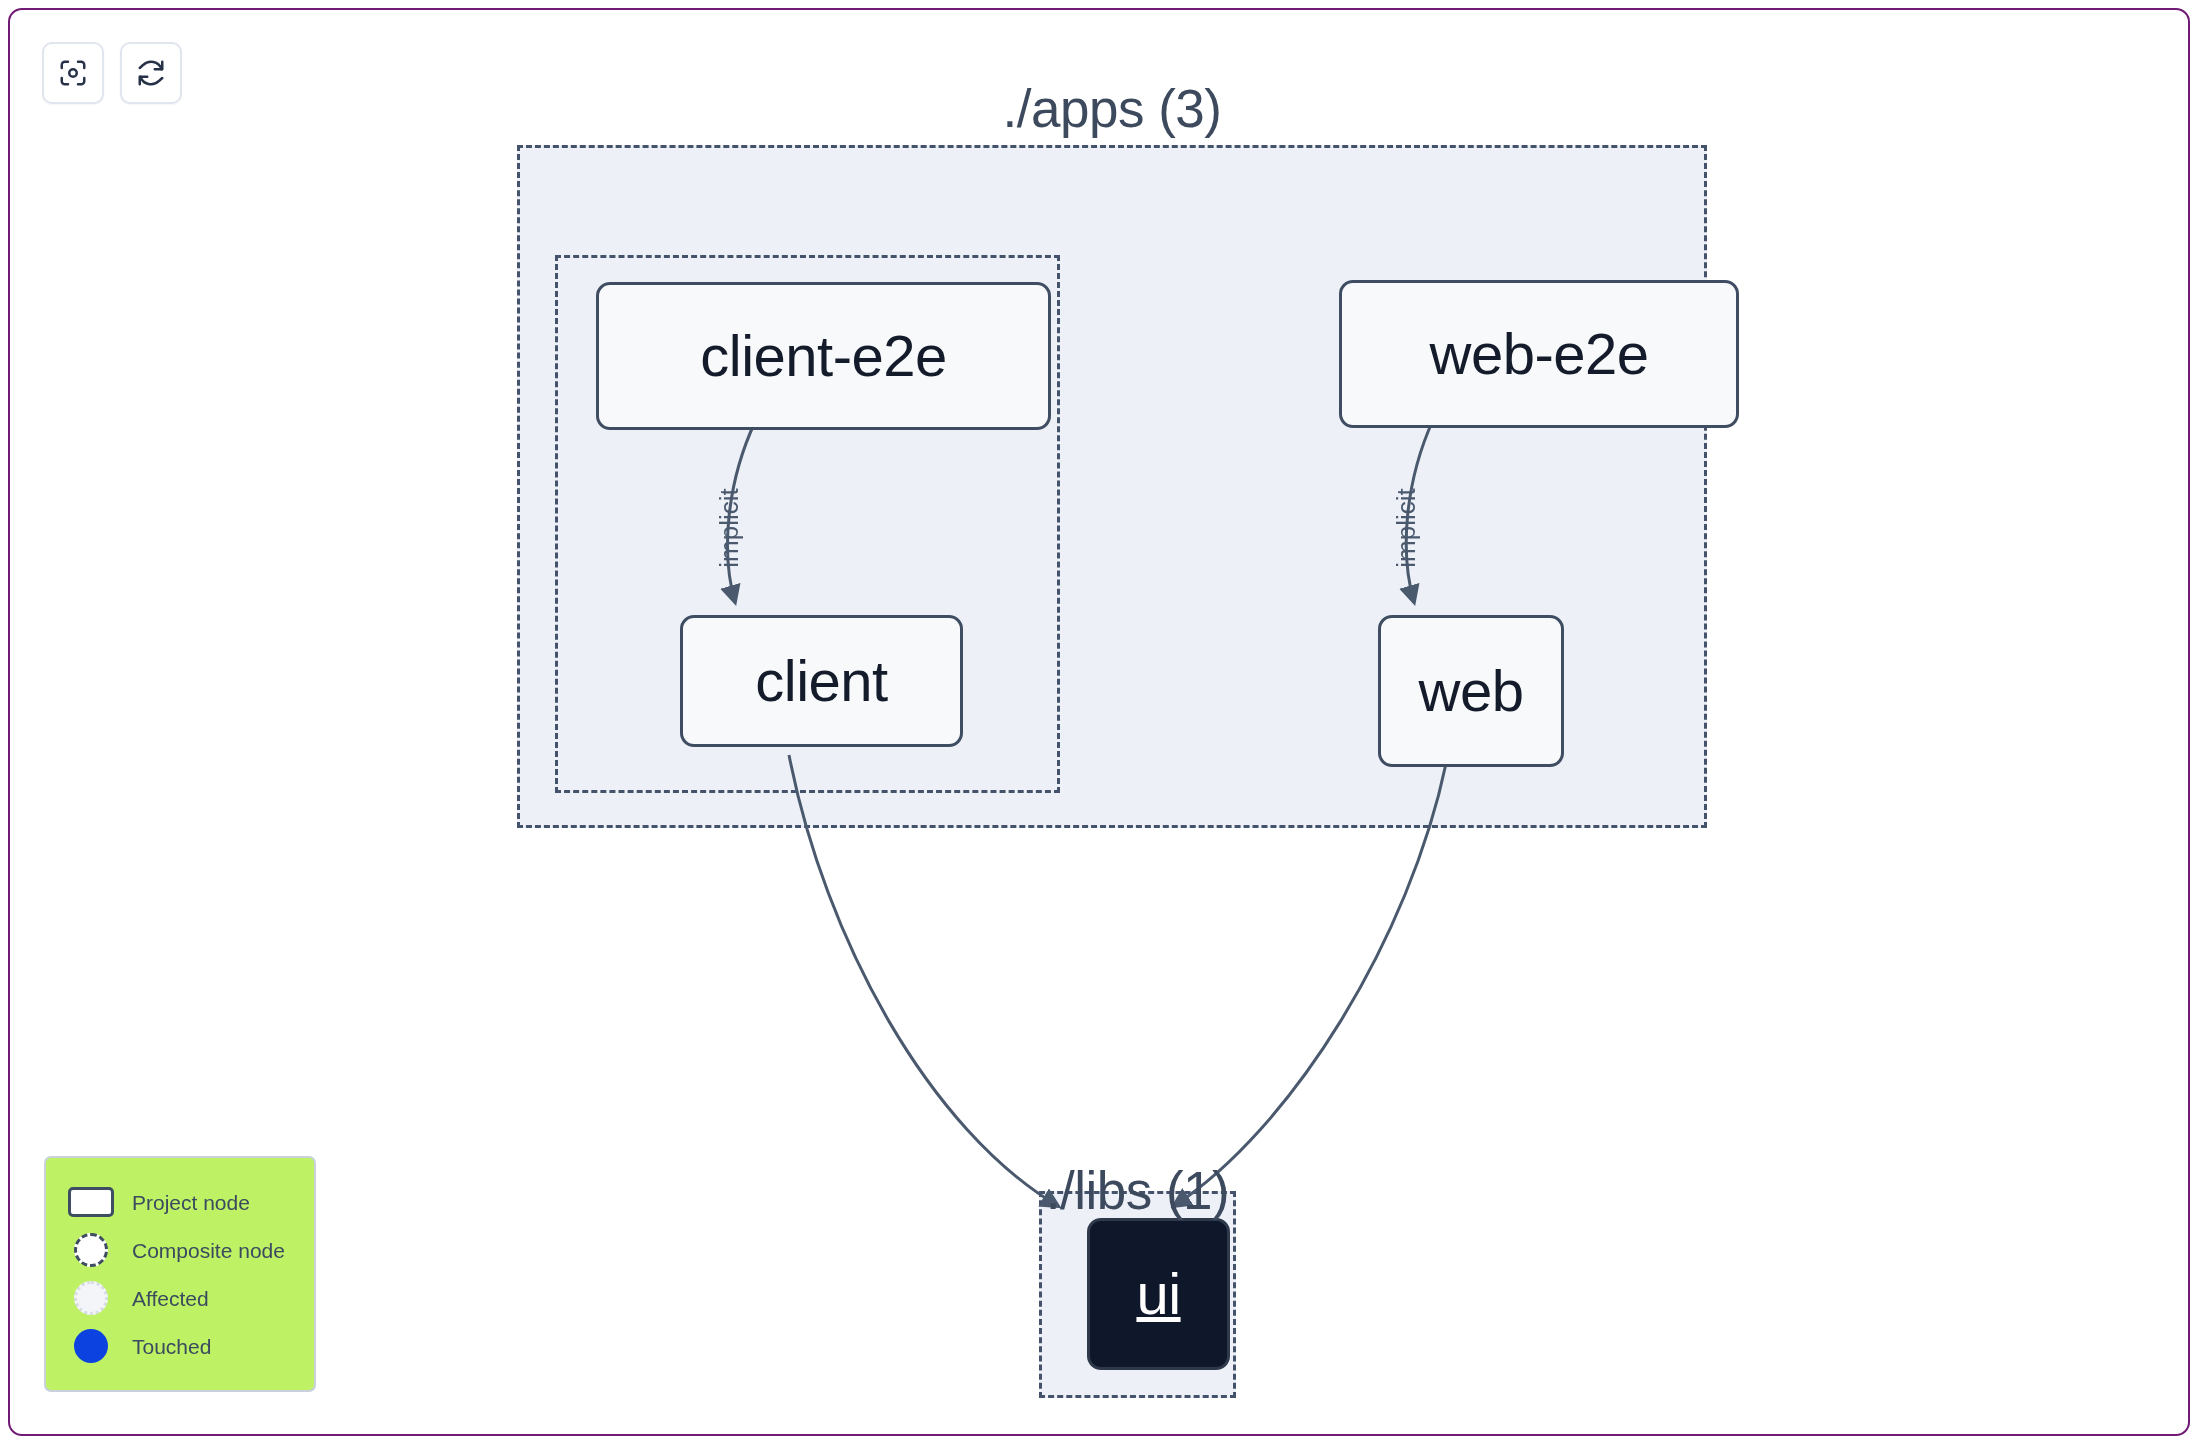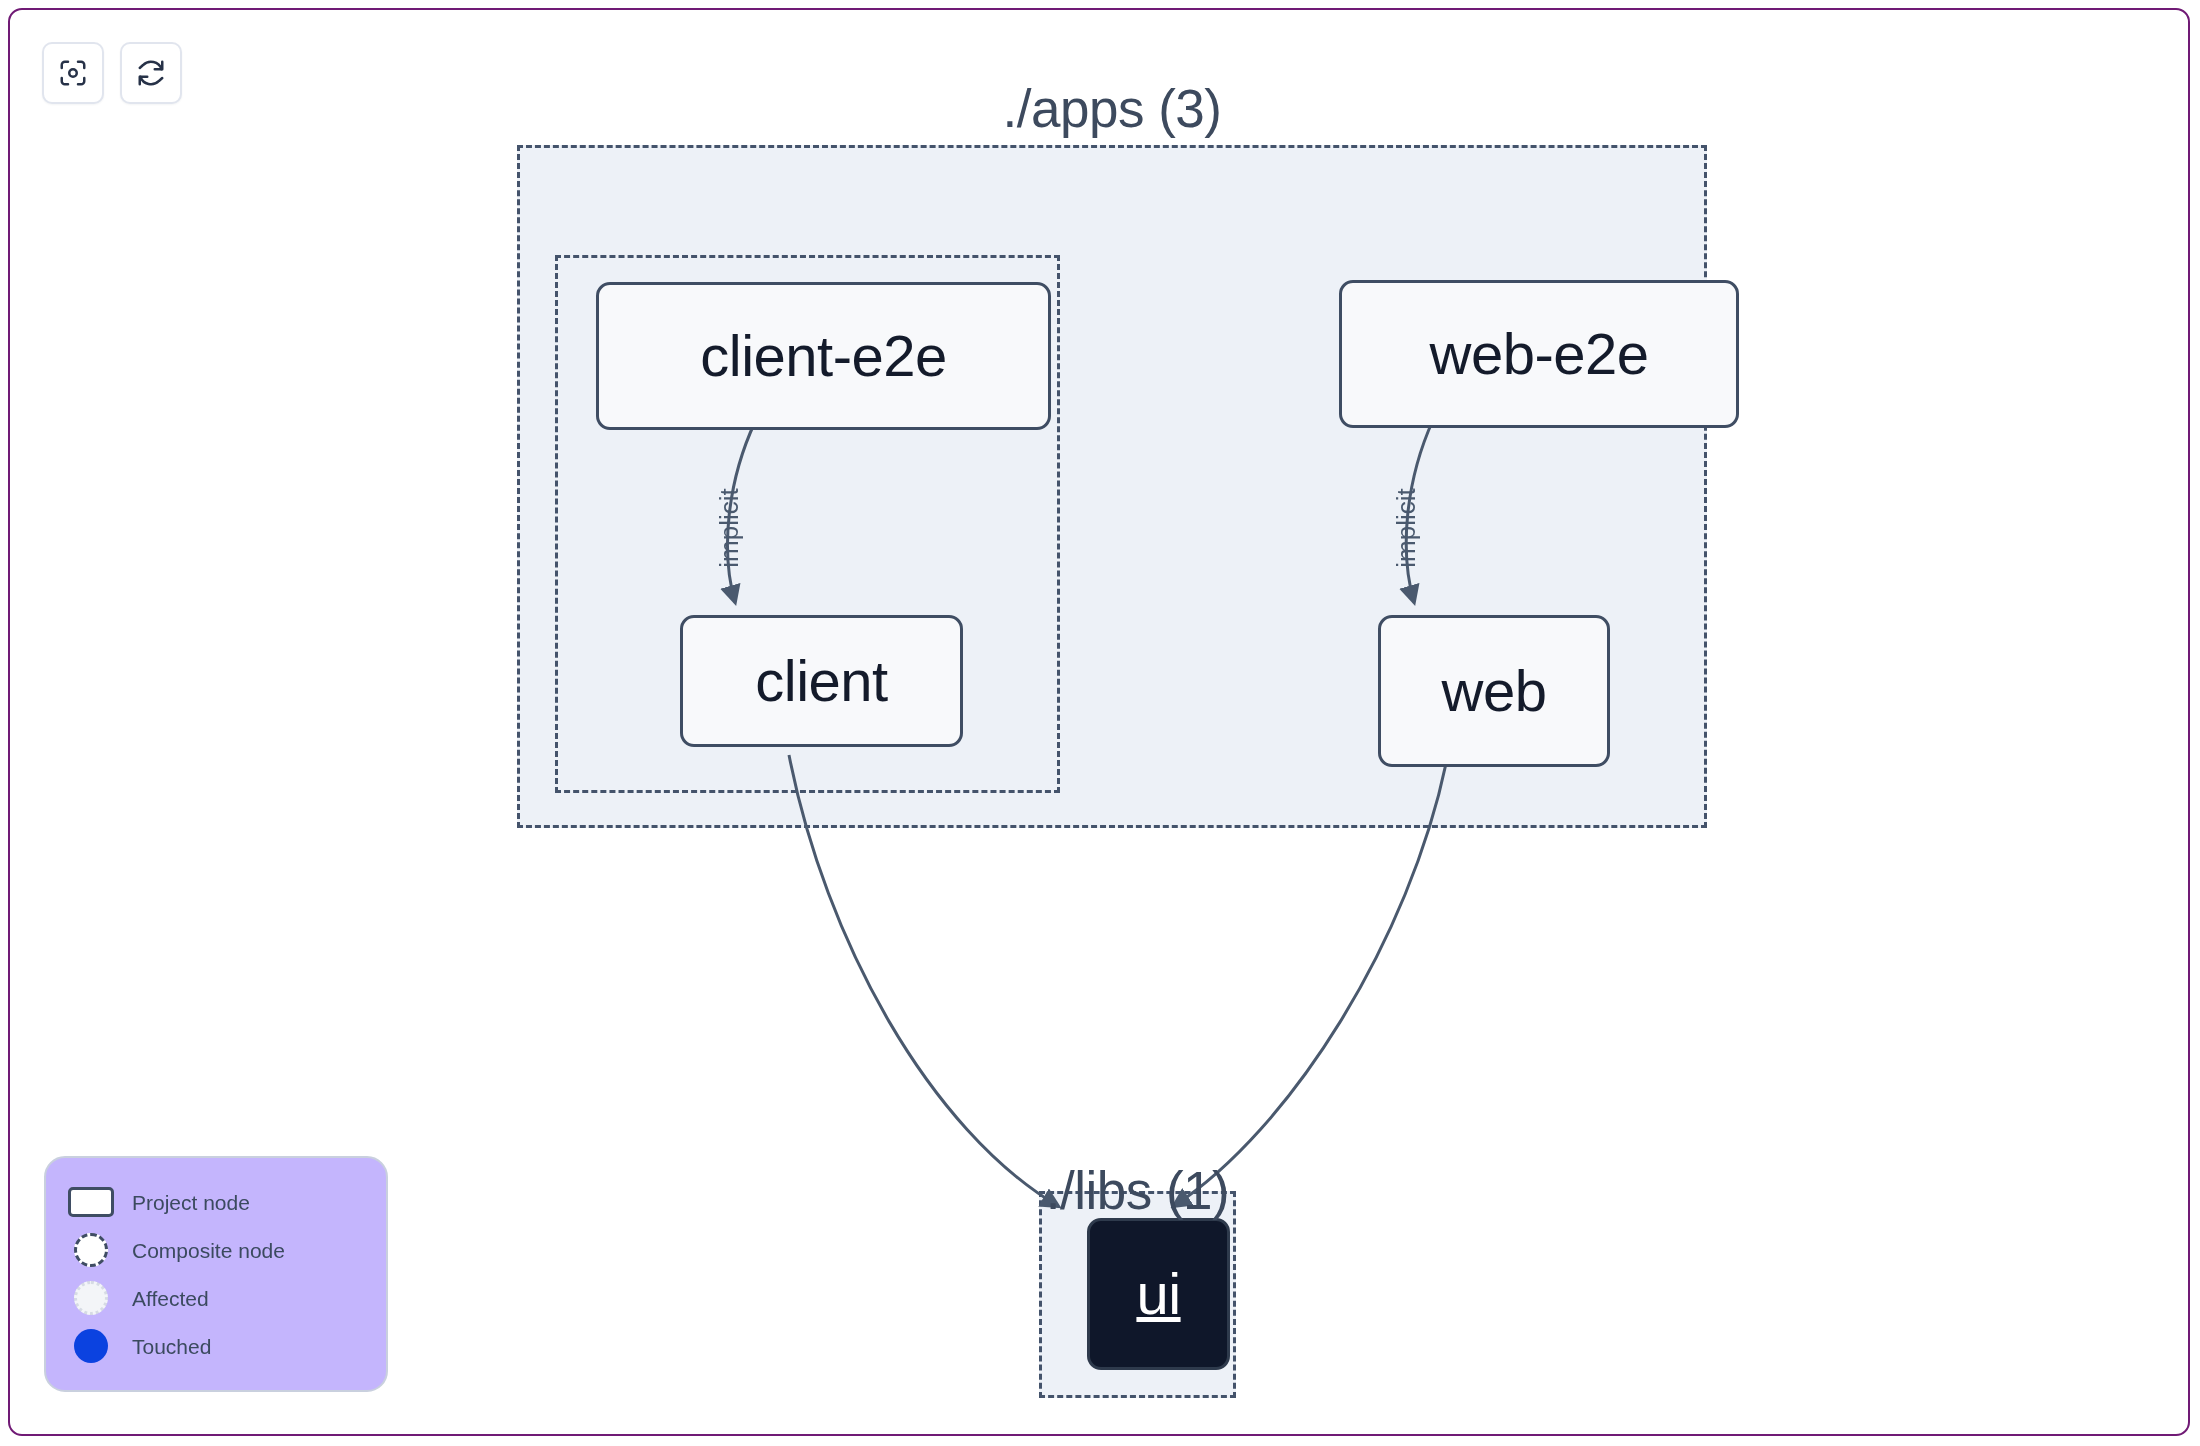--- a/index.html
+++ b/index.html
@@ -124,24 +124,24 @@
     transform: rotate(90deg) scale(-1, -1);
     user-select: none;
   }
 
   
   #legend {
     position: absolute;
     left: 34px;
     bottom: 42px;
     box-sizing: border-box;
-    width: 344px;
-    background: #c4b5fd;
+    width: 272px;
+    background: #bef264;
     border: 2px solid #c9d0de;
-    border-radius: 21px;
+    border-radius: 7px;
     padding: 20px 22px;
     z-index: 45;
   }
   .legend-row {
     display: flex;
     align-items: center;
     height: 48px;
     gap: 18px;
   }
   .legend-swatch {
@@ -240,21 +240,21 @@
         <path d="M 1437 749 C 1400 930 1280 1120 1164 1196" marker-end="url(#arrow)"></path>
       </g>
     </svg>
 
     <div class="edge-label" id="el-0" style="left: 719px; top: 518px; transform: translate(-50%, -50%) rotate(90deg) scale(-1, -1);">implicit</div>
     <div class="edge-label" id="el-1" style="left: 1396px; top: 518px; transform: translate(-50%, -50%) rotate(90deg) scale(-1, -1);">implicit</div>
 
     <div class="node" id="n-client-e2e" style="left: 566px; top: 272px; width: 455px; height: 148px;">client-e2e</div>
     <div class="node" id="n-web-e2e" style="left: 1309px; top: 270px; width: 400px; height: 148px;">web-e2e</div>
     <div class="node" id="n-client" style="left: 650px; top: 605px; width: 283px; height: 132px;">client</div>
-    <div class="node" id="n-web" style="left: 1348px; top: 605px; width: 232px; height: 152px;">web</div>
+    <div class="node" id="n-web" style="left: 1348px; top: 605px; width: 186px; height: 152px;">web</div>
     <div class="node touched" id="n-ui" style="left: 1057px; top: 1208px; width: 143px; height: 152px;">ui</div>
   </div>
 
   <div id="legend">
     <div class="legend-row">
       <span class="legend-swatch">
           <i class="sw-project"></i>
         </span>
       <span class="legend-text">Project node</span>
     </div>

